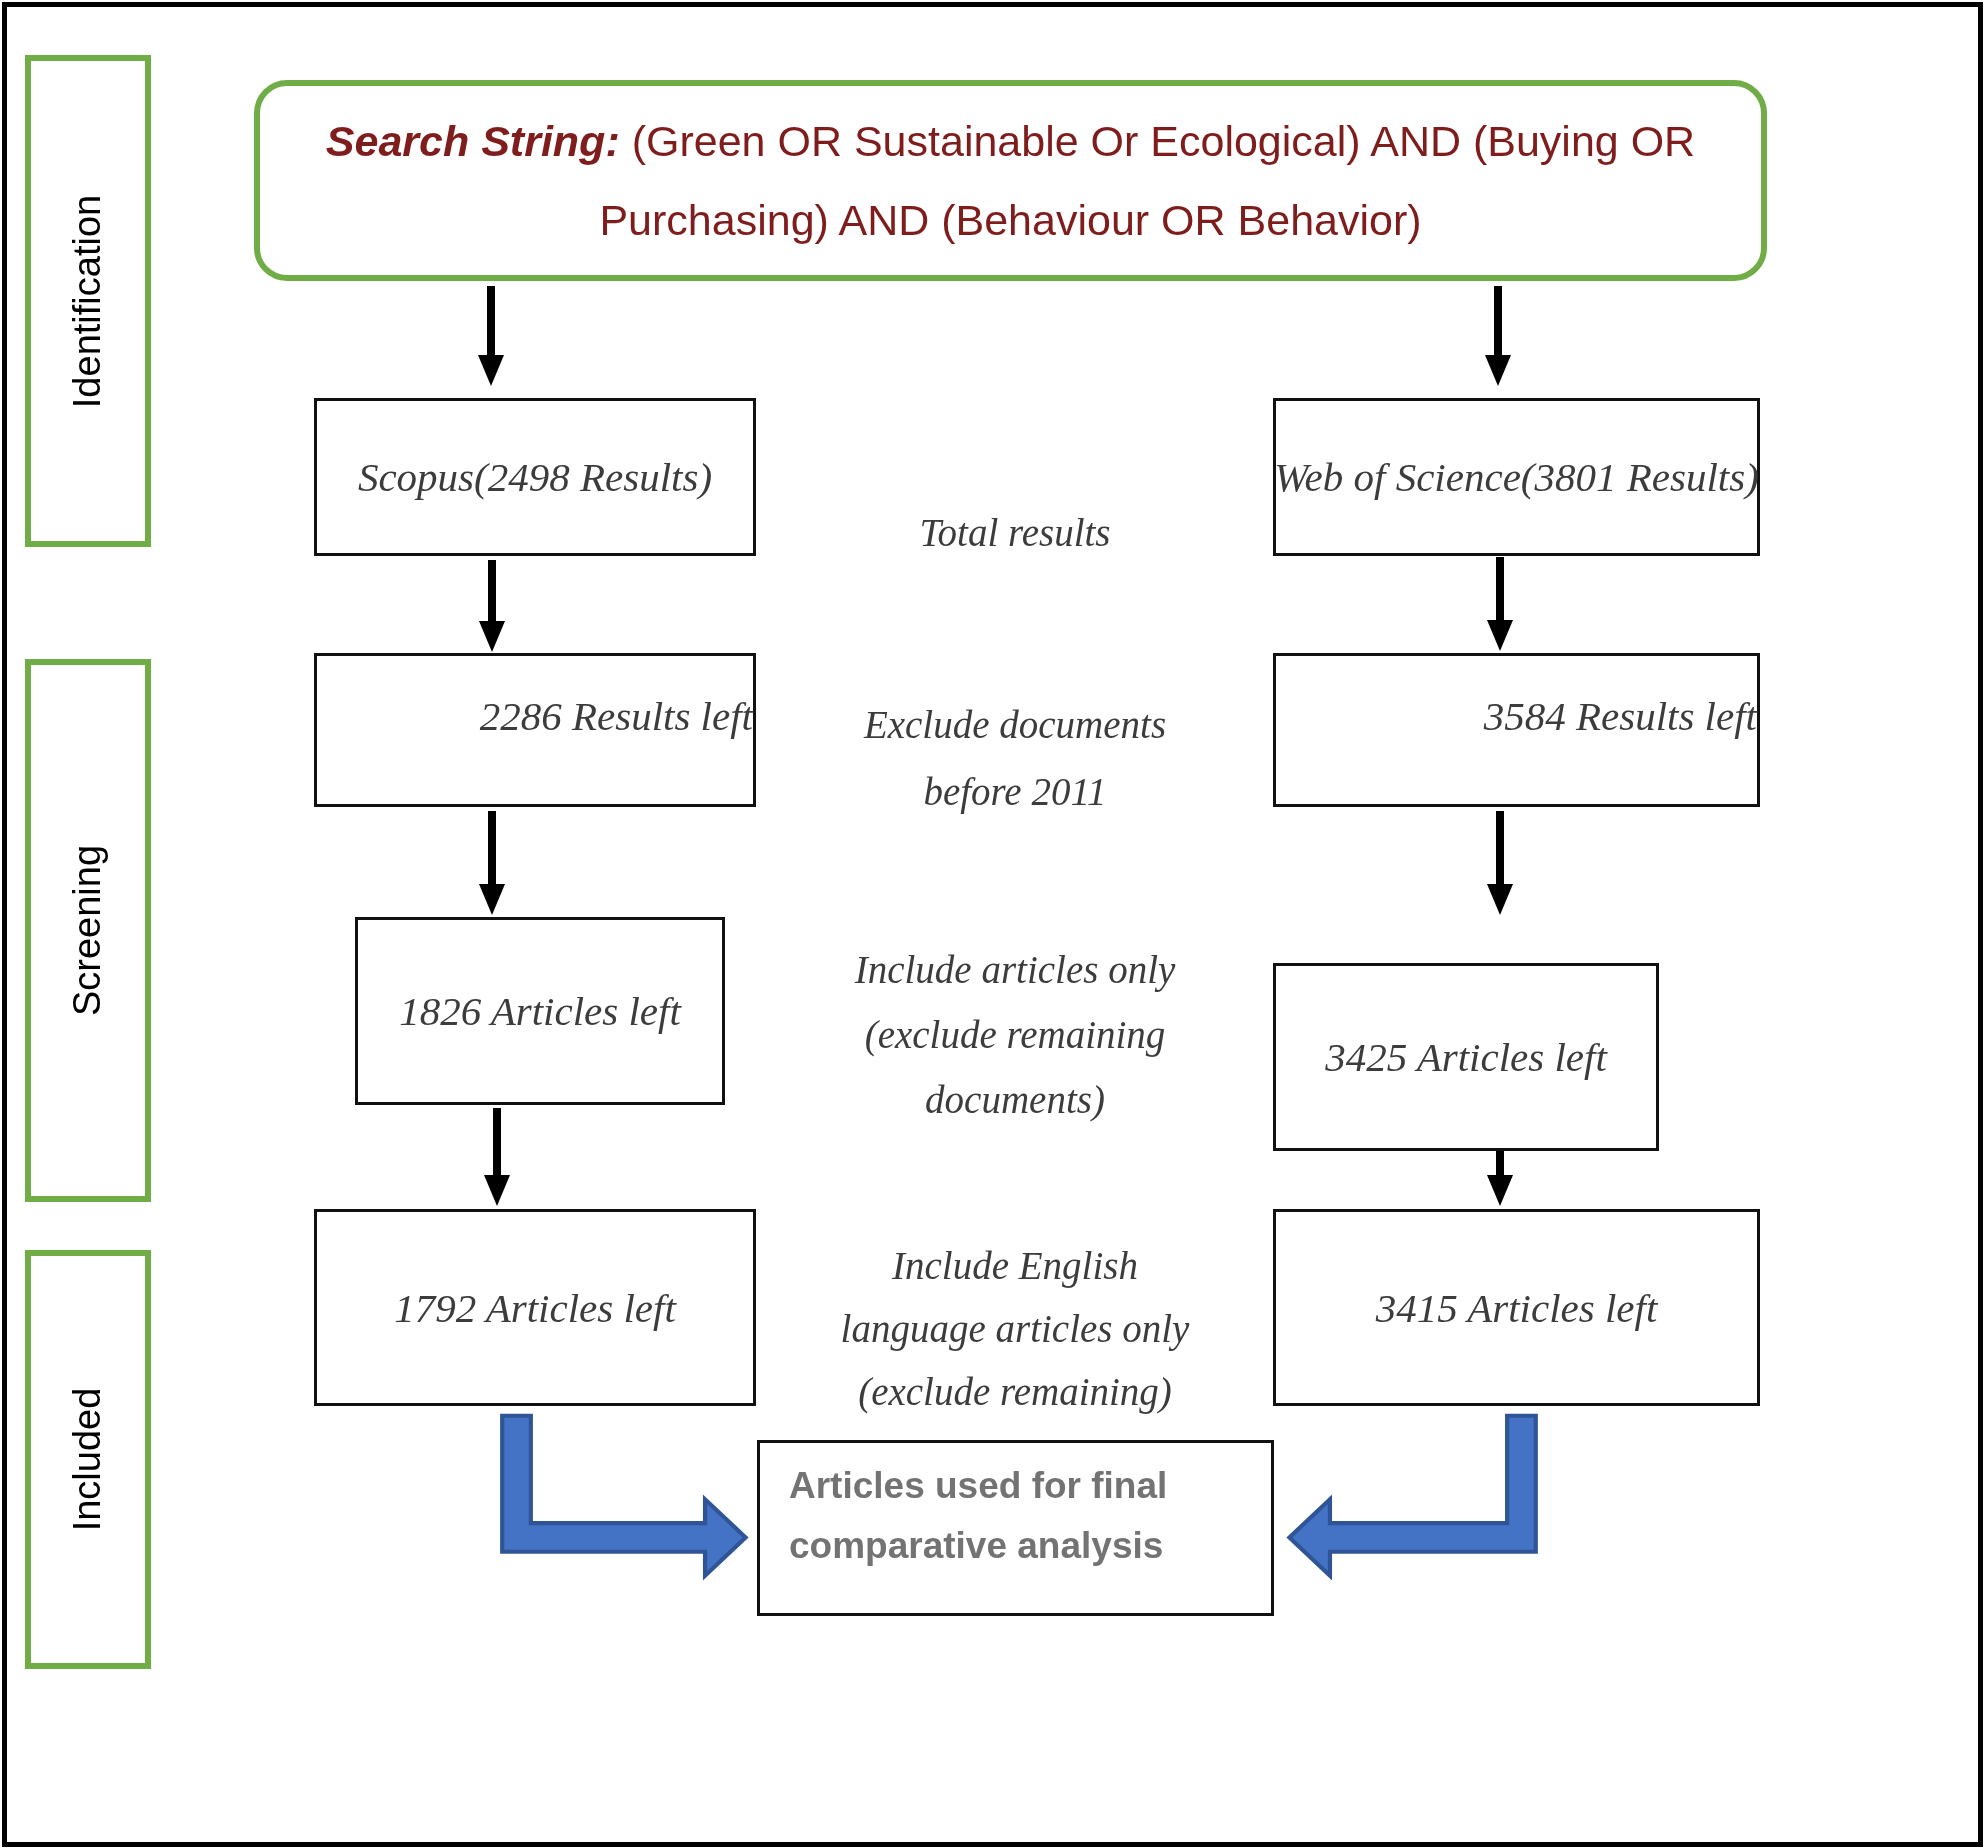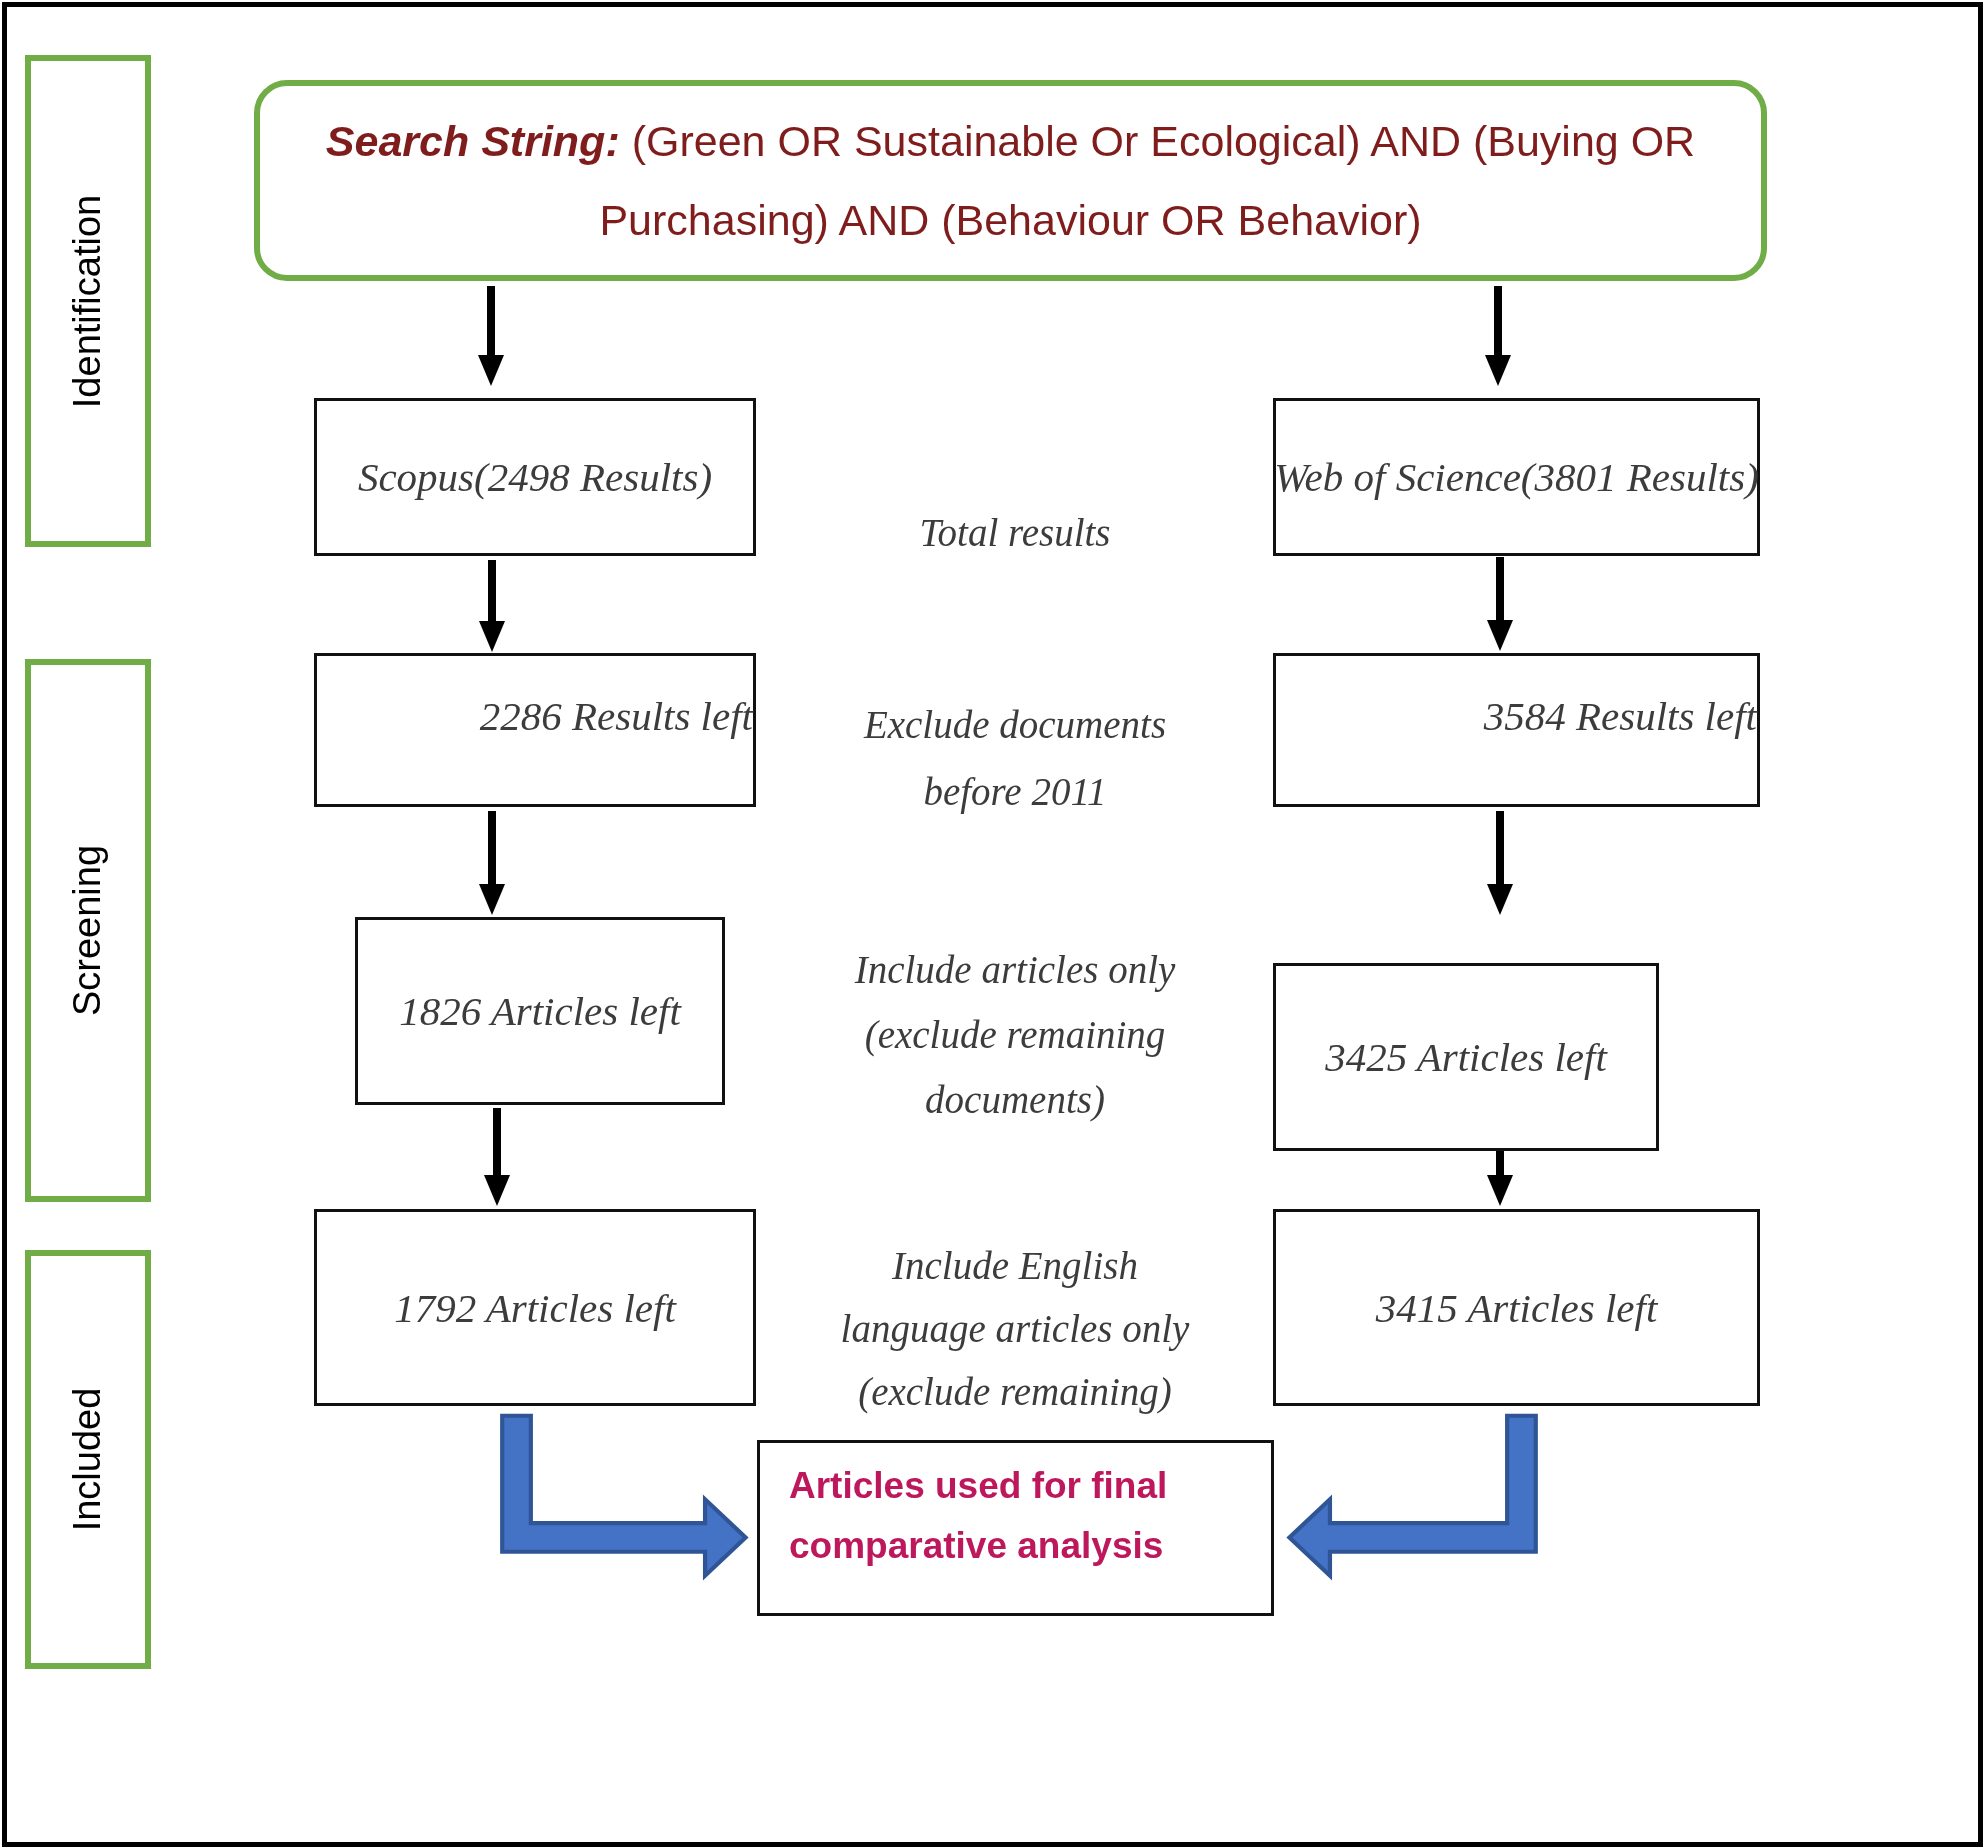--- a/index.html
+++ b/index.html
@@ -35,21 +35,21 @@
   
   .arrow{position:absolute;width:8.4px;background:#000;}
   .arrow::after{content:"";position:absolute;left:50%;transform:translateX(-50%);bottom:-31px;
                 border-left:13.8px solid transparent;border-right:13.8px solid transparent;
                 border-top:31px solid #000;}
 
   
   .final-box{position:absolute;left:757px;top:1440px;width:517px;height:176px;box-sizing:border-box;
              border:3.6px solid #111;background:#fff;display:flex;flex-direction:column;
              justify-content:center;padding-left:29px;padding-bottom:24px;}
-  .final-line{font-size:37px;line-height:60px;font-weight:bold;color:#be185d;white-space:nowrap;}
+  .final-line{font-size:37px;line-height:60px;font-weight:bold;color:#737373;white-space:nowrap;}
 
   .bluearrow{position:absolute;}
 </style>
 </head>
 <body>
 
 <div class="canvas">
   <div class="outer-frame"></div>
 
   <div class="stage" style="top:55px;height:492px;">

